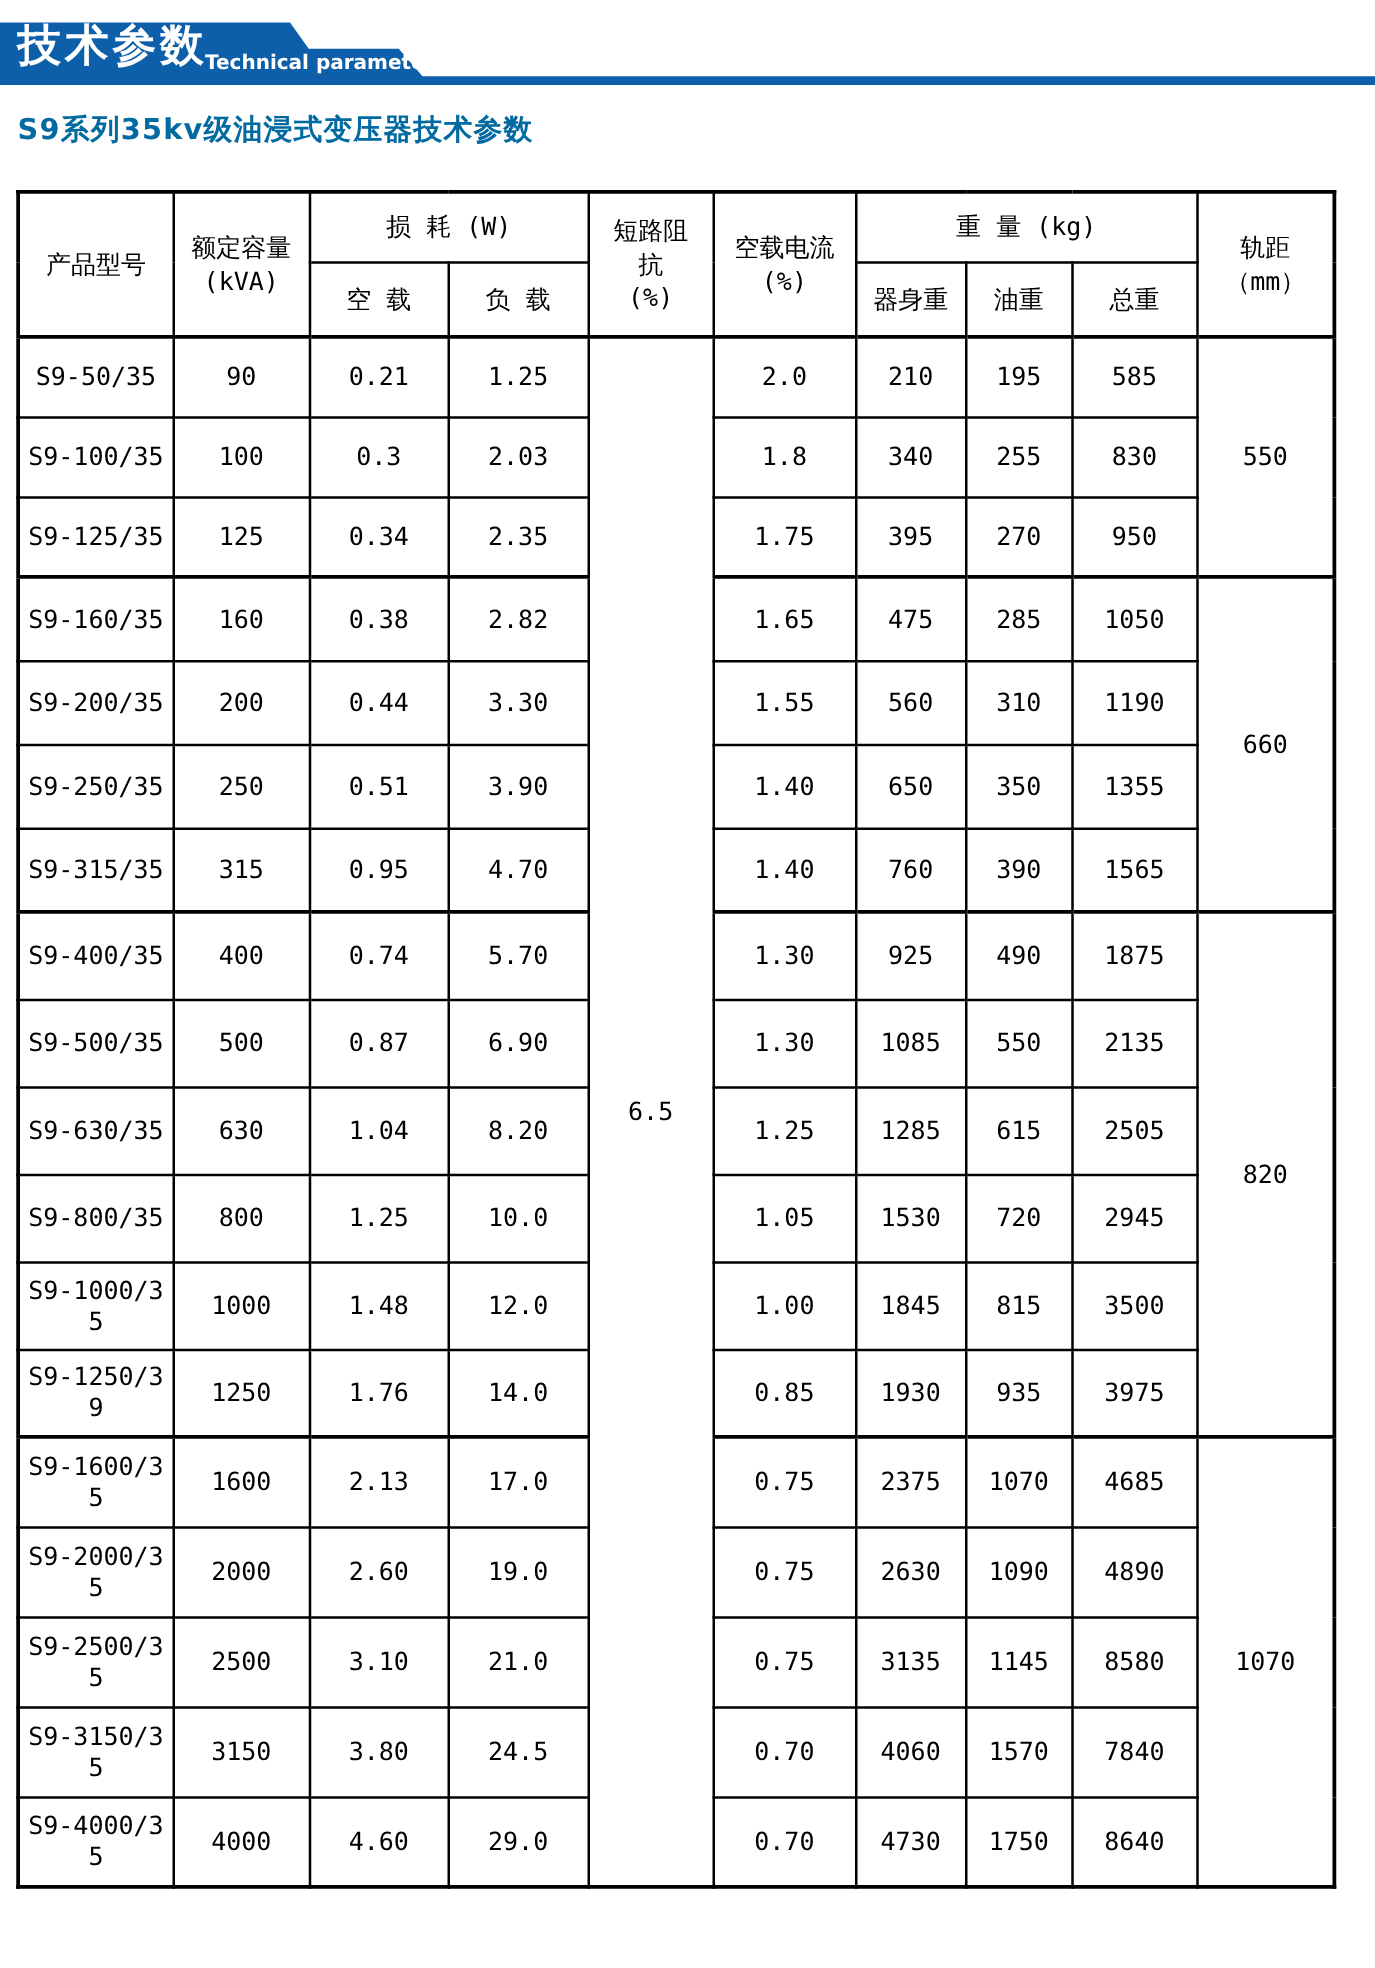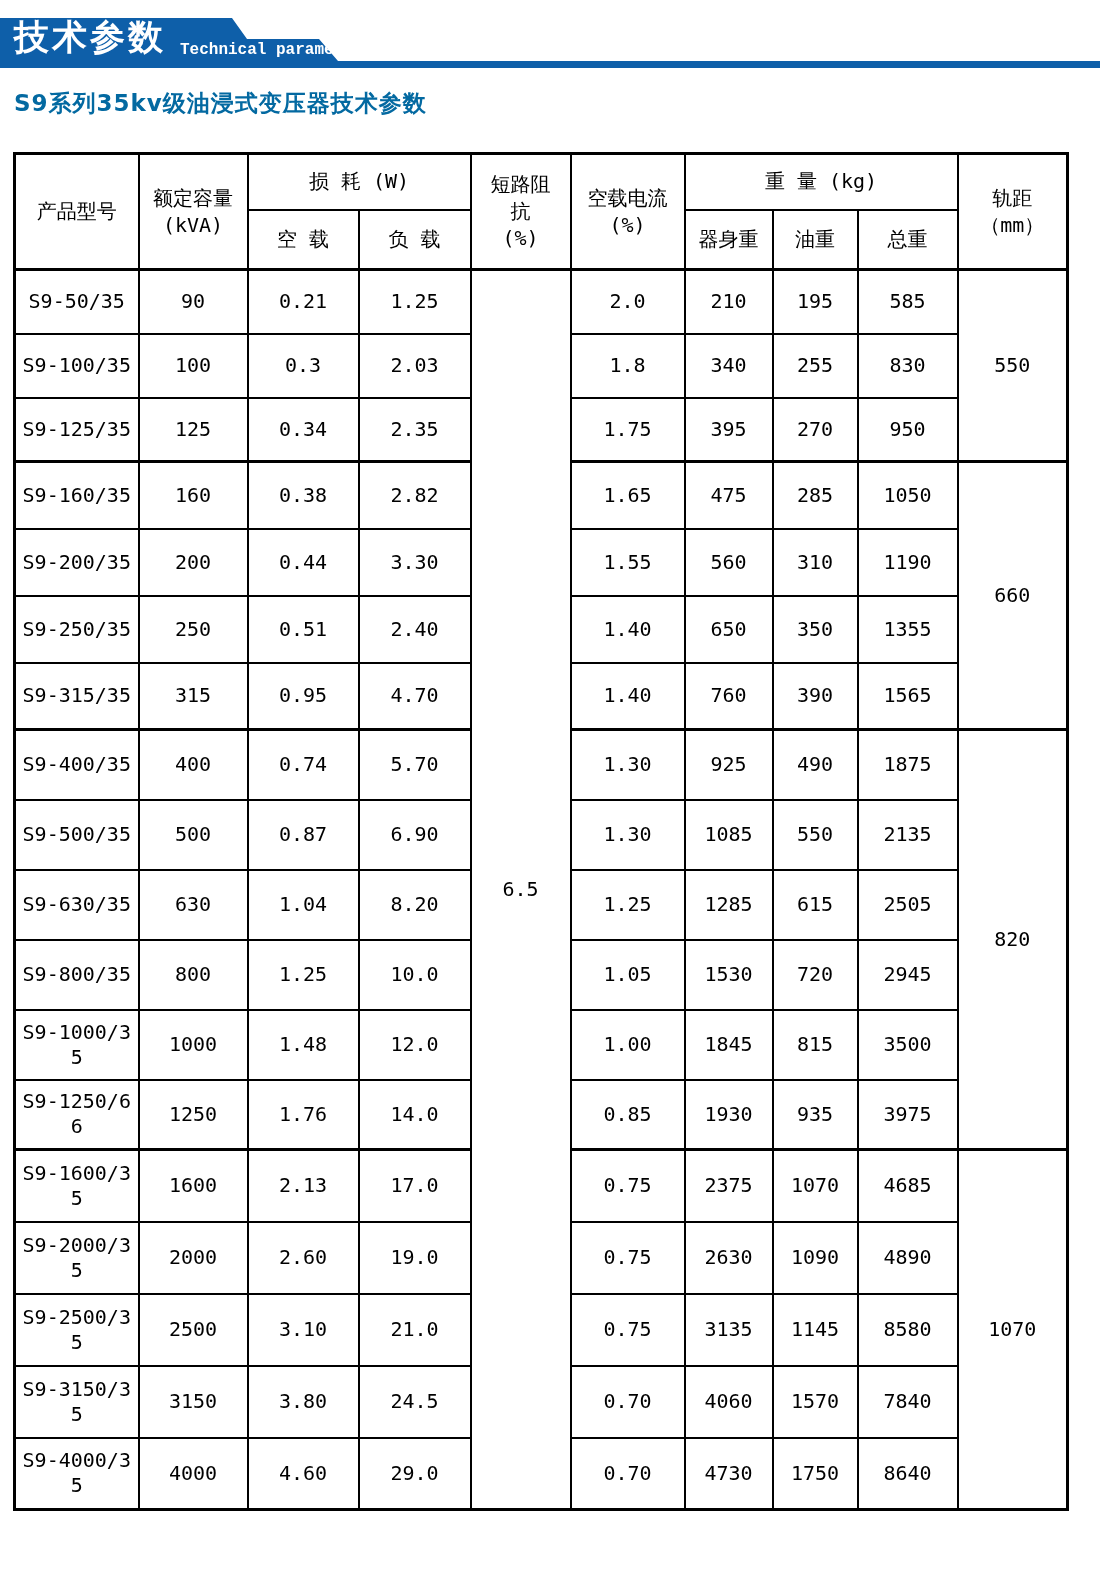--- a/index.html
+++ b/index.html
@@ -12,23 +12,23 @@
   }
   
   .banner { position: absolute; top: 0; left: 0; width: 1072px; height: 70px; }
   .banner svg { position: absolute; top: 0; left: 0; }
   .banner-zh {
     position: absolute; left: 14px; top: 20px;
     color: #ffffff; font-size: 35px; font-weight: bold;
     letter-spacing: 3px; white-space: nowrap; line-height: 1;
   }
   .banner-en {
-    position: absolute; left: 180px; top: 42px;
+    position: absolute; left: 164px; top: 42px;
     color: #ffffff; font-size: 16px; font-weight: bold;
-    white-space: nowrap; line-height: 1; font-family: Liberation Mono, monospace;
+    white-space: nowrap; line-height: 1;
   }
   
   .page-title {
     position: absolute; left: 14px; top: 88px; margin: 0;
     color: #0369a1; font-size: 23px; font-weight: bold;
     letter-spacing: 1px; white-space: nowrap;
   }
   
   table.spec {
     position: absolute; left: 13px; top: 152px;
@@ -166,21 +166,21 @@
         <td>3.30</td>
         <td>1.55</td>
         <td>560</td>
         <td>310</td>
         <td>1190</td>
       </tr>
       <tr class="rg1">
         <td class="model-cell">S9-250/35</td>
         <td>250</td>
         <td>0.51</td>
-        <td>2.40</td>
+        <td>3.90</td>
         <td>1.40</td>
         <td>650</td>
         <td>350</td>
         <td>1355</td>
       </tr>
       <tr class="rg1 group-end">
         <td class="model-cell">S9-315/35</td>
         <td>315</td>
         <td>0.95</td>
         <td>4.70</td>
@@ -234,21 +234,21 @@
         <td class="model-cell">S9-1000/35</td>
         <td>1000</td>
         <td>1.48</td>
         <td>12.0</td>
         <td>1.00</td>
         <td>1845</td>
         <td>815</td>
         <td>3500</td>
       </tr>
       <tr class="rg2 group-end">
-        <td class="model-cell">S9-1250/66</td>
+        <td class="model-cell">S9-1250/39</td>
         <td>1250</td>
         <td>1.76</td>
         <td>14.0</td>
         <td>0.85</td>
         <td>1930</td>
         <td>935</td>
         <td>3975</td>
       </tr>
       <tr class="rg3 group-start">
         <td class="model-cell">S9-1600/35</td>

